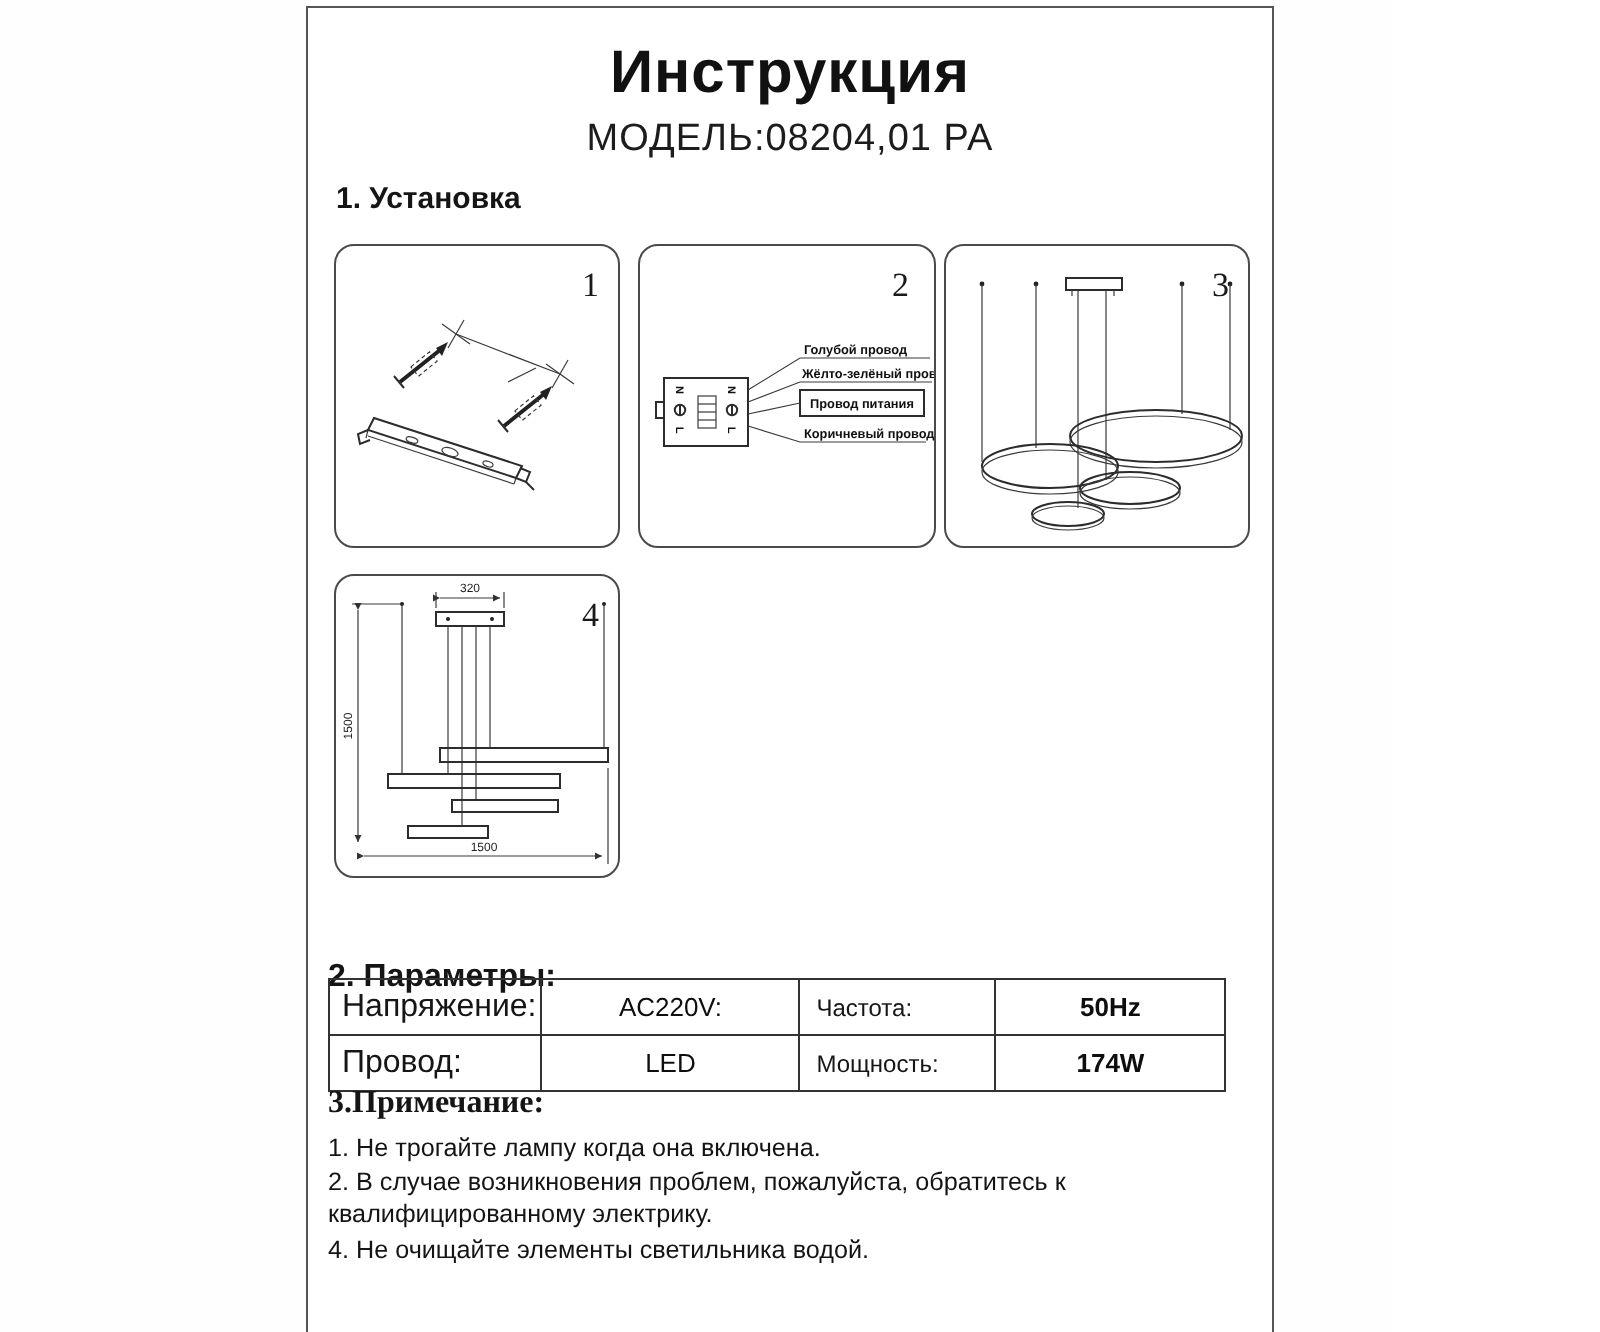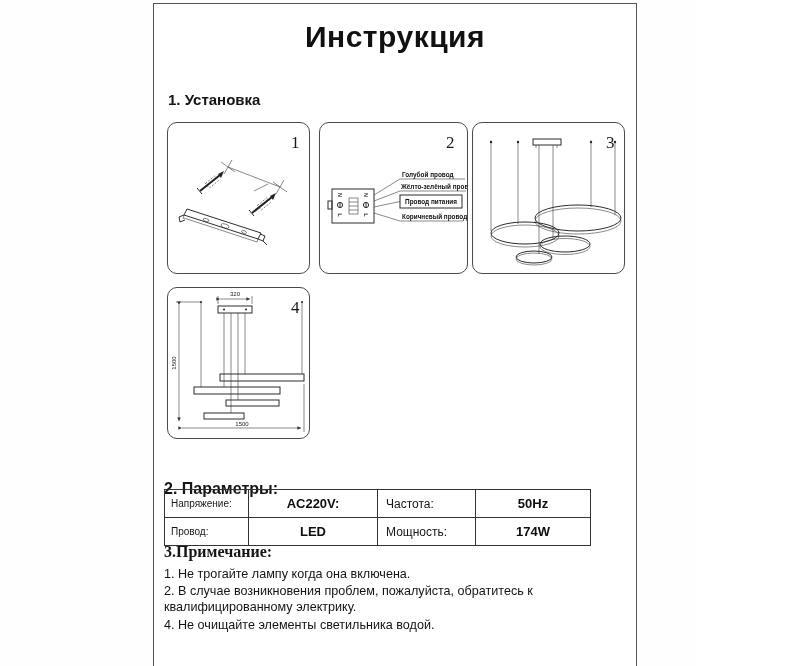--- a/index.html
+++ b/index.html
@@ -24,34 +24,35 @@
   .fig-num{font-family:"Liberation Serif", serif;font-size:17px;fill:#1a1a1a;}
   .ln{stroke:#2c2c2c;stroke-width:1;fill:none;}
   .thin{stroke:#3a3a3a;stroke-width:.6;fill:none;}
   .thick{stroke:#222;stroke-width:2;fill:none;}
   .wire-label{font-size:6.4px;font-weight:bold;fill:#111;}
   .dim-label{font-size:6px;fill:#222;}
   .term-label{font-size:5.5px;fill:#111;font-weight:bold;}
   table.params{position:absolute;left:164px;top:489px;border-collapse:collapse;
         table-layout:fixed;}
   table.params td{border:1px solid #333;height:25px;overflow:hidden;}
-  td.plabel{width:75px;font-size:10px;padding:0 2px 0 6px;color:#161616;margin-left:10px;}
-  td.pval{width:126px;font-size:13px;font-weight:bold;text-align:center;color:#0e0e0e;}
+  td.plabel{width:75px;font-size:16px;padding:0 2px 0 6px;color:#161616;margin-left:10px;}
+  td.pval{width:126px;font-size:13px;font-weight:normal;text-align:center;color:#0e0e0e;}
   td.plabel2{width:87px;font-size:12px;padding:0 2px 0 8px;color:#161616;margin-top:31px;}
   td.pval2{width:112px;font-size:13px;font-weight:bold;text-align:center;color:#0e0e0e;}
   .notes{position:absolute;left:164px;top:566px;width:472px;}
   .note{font-size:12.6px;line-height:16.2px;white-space:pre-line;color:#141414;margin-bottom:1px;}
 </style>
 </head>
 <body>
 
 <div class="page">
   <div class="frame"></div>
 
   <div class="title">Инструкция</div>
+  <div class="subtitle">МОДЕЛЬ:08204,01 PA</div>
 
   <div id="sec1" class="sec-heading">1. Установка</div>
 
   <div id="fig1" class="figbox">
     <svg viewBox="0 0 141 150">
       <text class="fig-num" x="123" y="25">1</text>
 
       <line class="thin" x1="60" y1="44" x2="112" y2="64"></line>
       <line class="thin" x1="86" y1="68" x2="100" y2="61"></line>
       <g>

